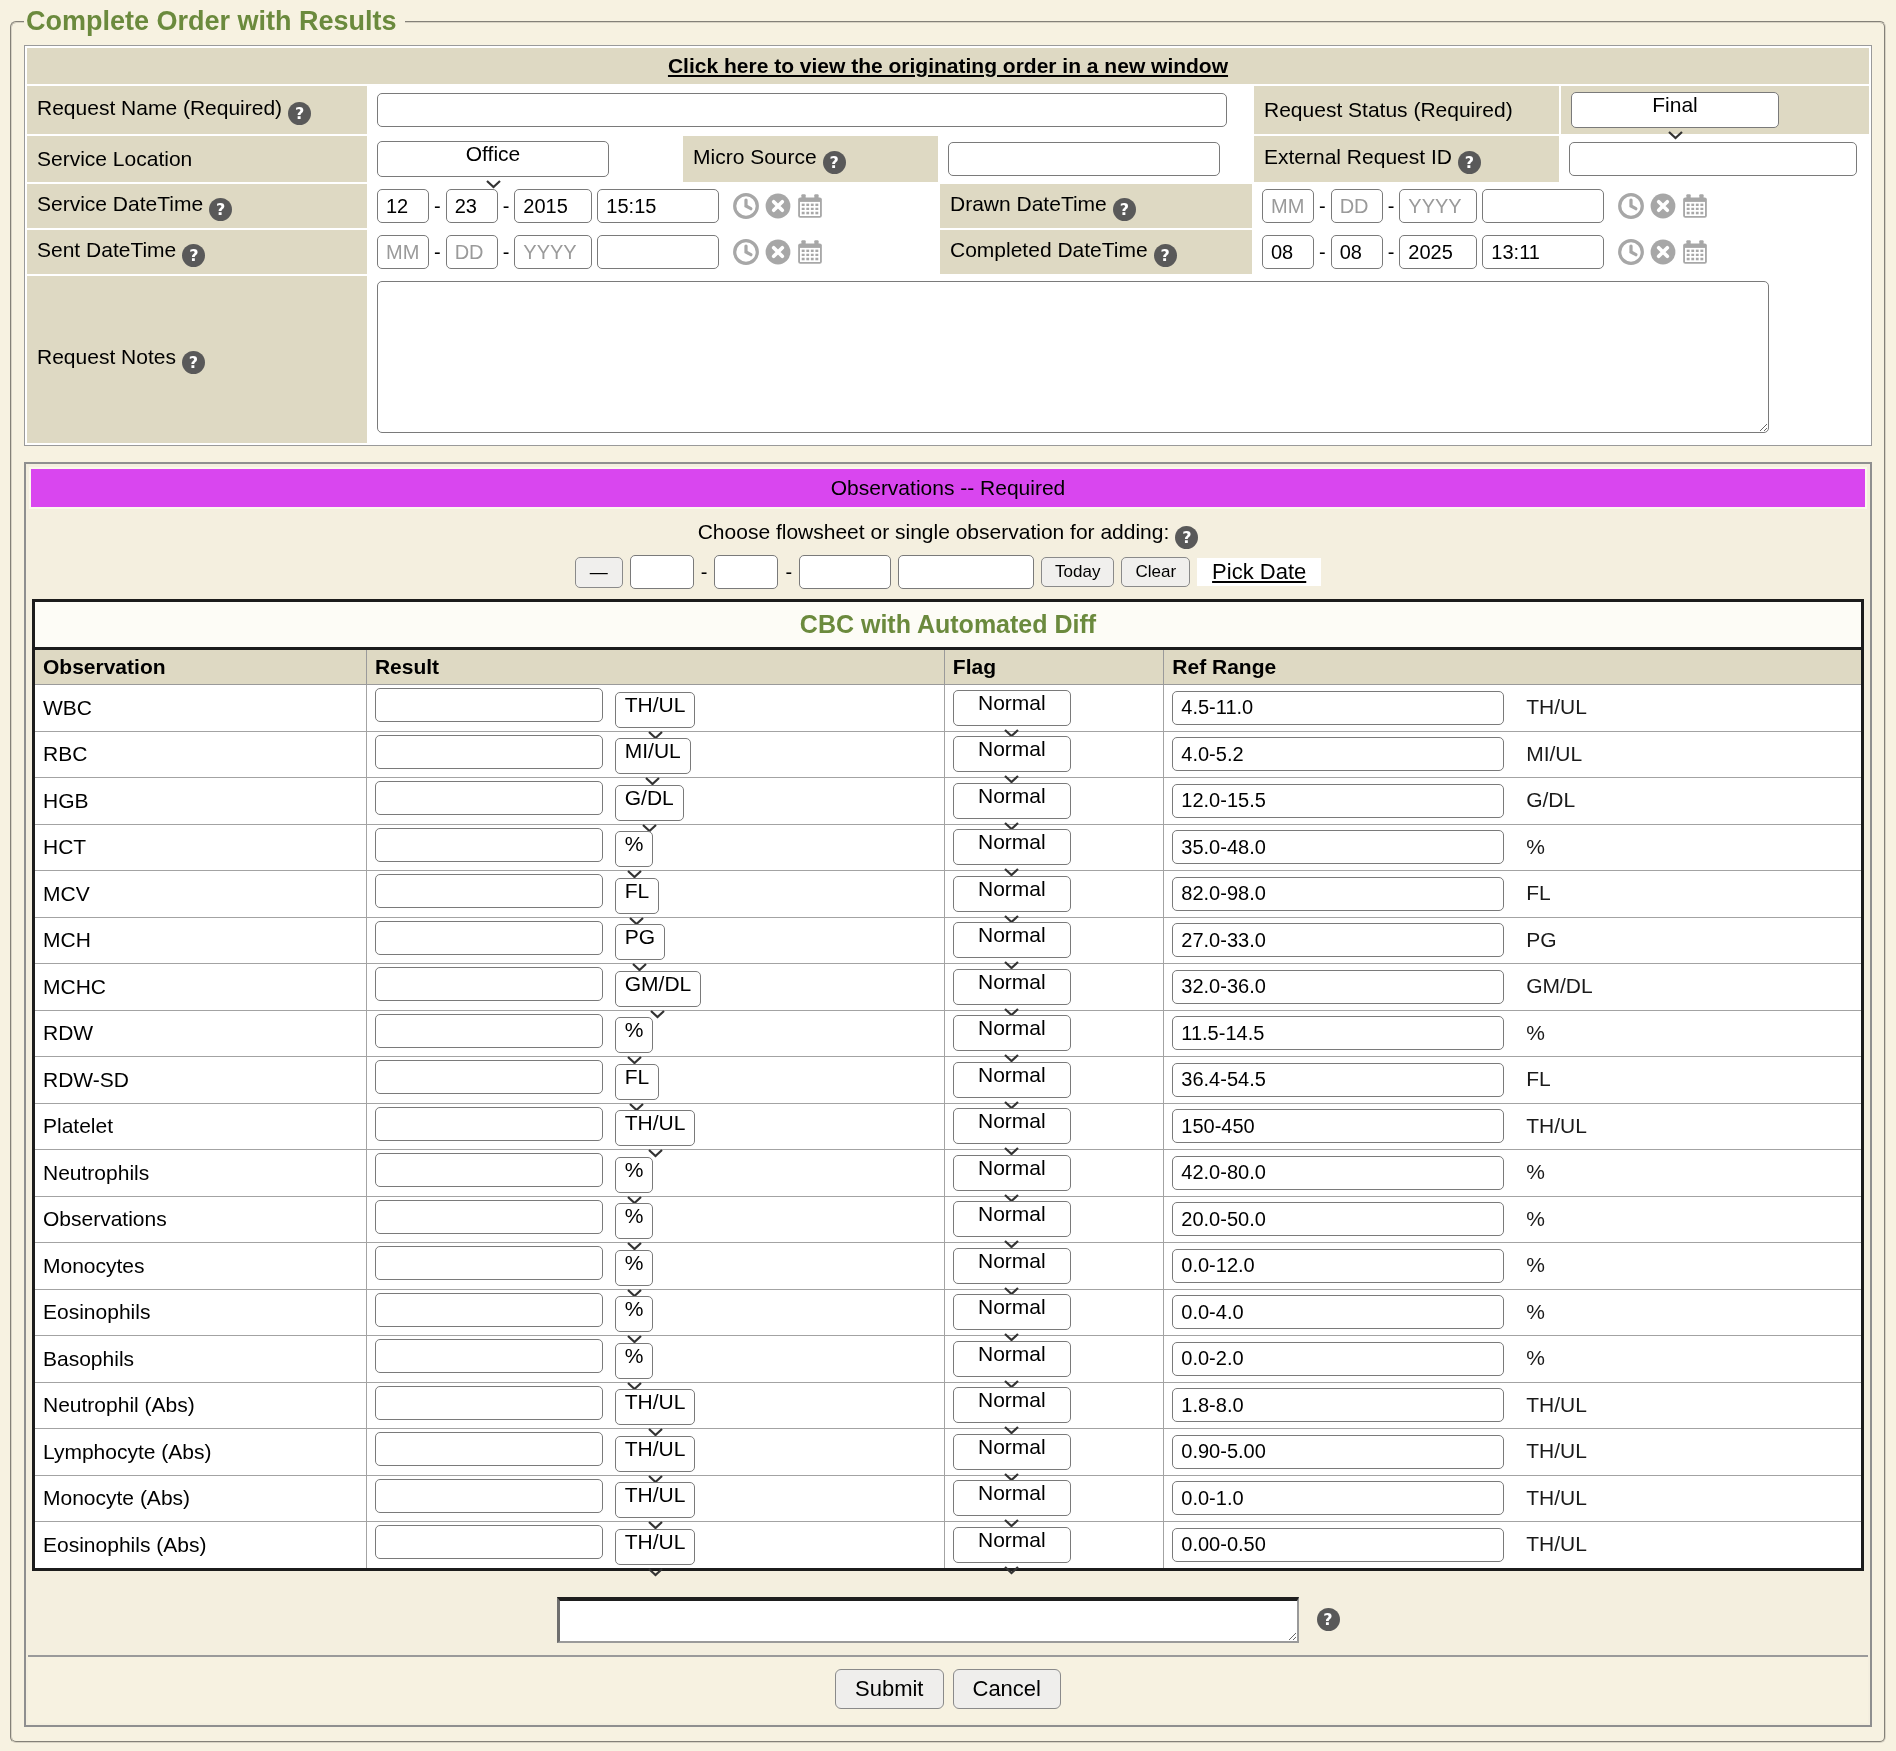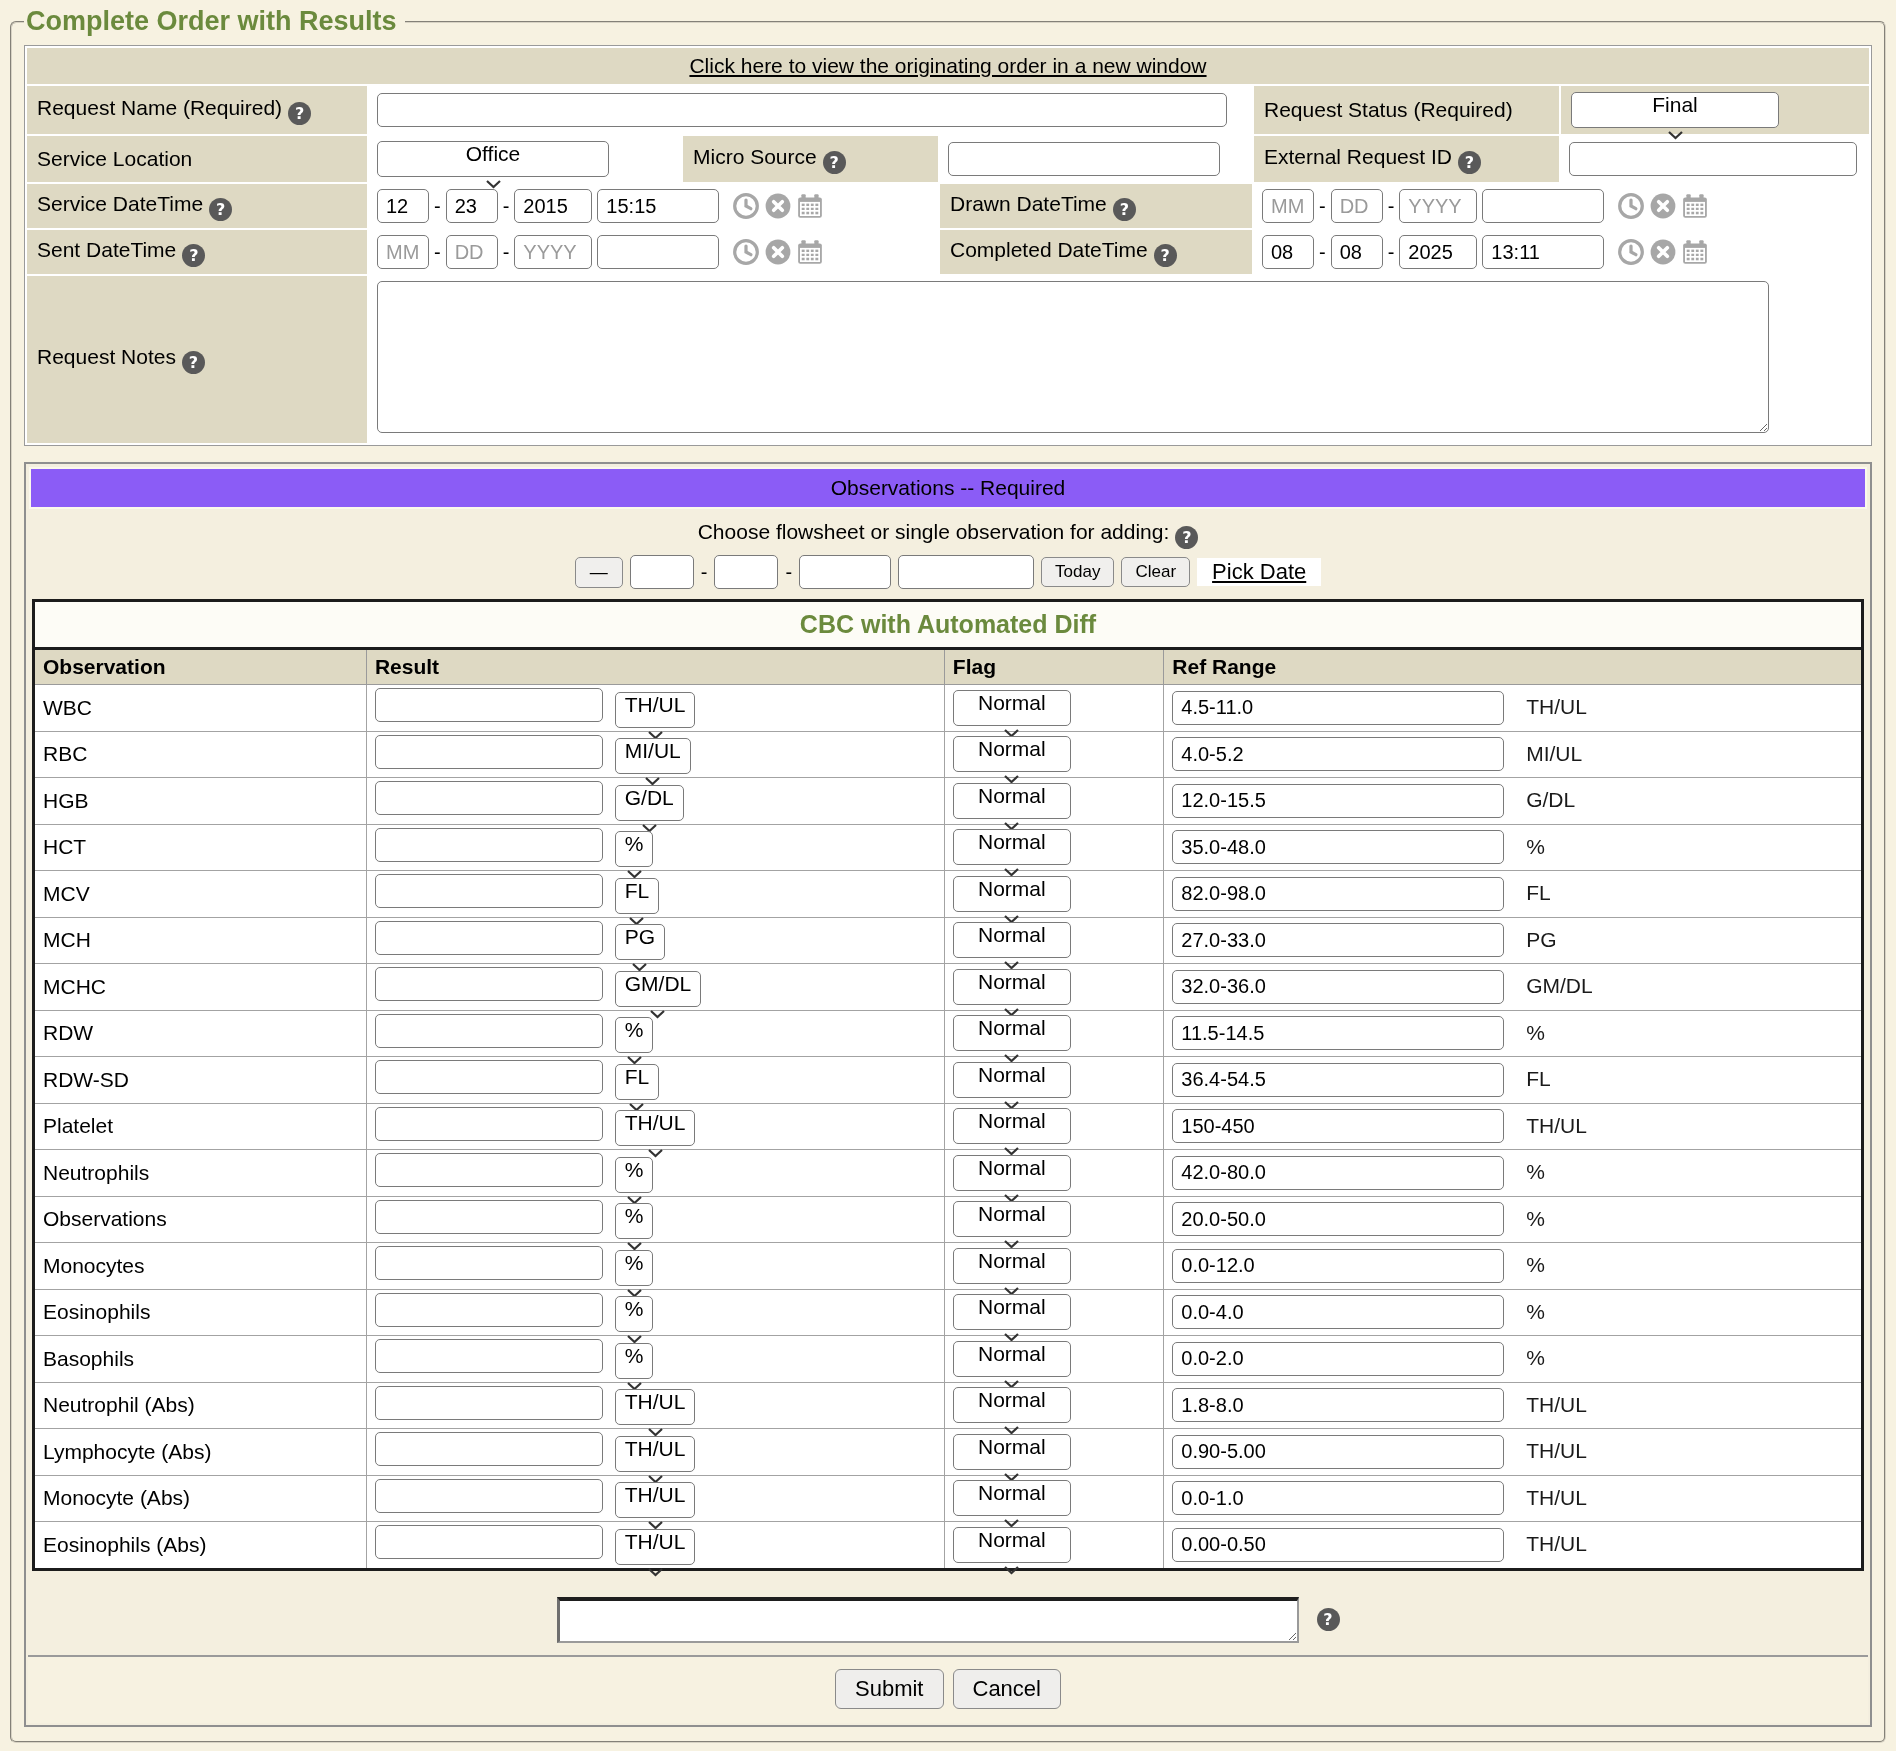--- a/index.html
+++ b/index.html
@@ -22,21 +22,21 @@
 
   
   table.toptab {
     width:100%; border-collapse:separate; border-spacing:2px;
     background:#ffffff; border:1px solid #9a9a9a; table-layout:fixed;
   }
   table.toptab td { vertical-align:middle; }
   td.lab { background:#ded9c3; padding:6px 10px; font-size:21px; }
   td.fld { background:#ffffff; padding:5px 8px; }
   td.linkrow { background:#ded9c3; text-align:center; padding:6px; }
-  a.viewlink { color:#000; text-decoration:underline; font-size:21px; cursor:pointer; }
+  a.viewlink { color:#000; text-decoration:underline; font-size:21px; cursor:pointer;font-weight:bold; }
 
   input.text {
     border:1.5px solid #7a7a7a; border-radius:5px; background:#fff;
     height:34px; font-size:20px; padding:0 8px; color:#000;
     font-family:inherit;
   }
   input.text::placeholder { color:#9a9a9a; }
   .wide { width:98%; }
   .dmm { width:52px; text-align:left; }
   .dyy { width:78px; }
@@ -64,21 +64,21 @@
   textarea.notes {
     width:1392px; height:152px; border:1.5px solid #7a7a7a; border-radius:5px;
     background:#fff; resize:both; font-family:inherit; font-size:20px; padding:6px;
   }
 
   
   .obs-section {
     margin-top:16px; border:2px solid #8f8f8f; background:#f4efdf; padding:2px;
   }
   .obs-header {
-    background:#8b5cf6; border:2px solid #fbf8ec; text-align:center;
+    background:#d946ef; border:2px solid #fbf8ec; text-align:center;
     font-size:21px; padding:7px 0; margin:1px;
   }
   .chooser-label { text-align:center; font-size:21px; padding:10px 0 4px 0; }
   .chooser-controls {
     display:flex; justify-content:center; align-items:center; gap:7px; padding:2px 0 10px 0;
   }
   button.small {
     background:#f0efed; border:1.5px solid #8a8a8a; border-radius:5px;
     font-size:17px; padding:4px 13px; font-family:inherit; cursor:pointer; color:#000;
   }

